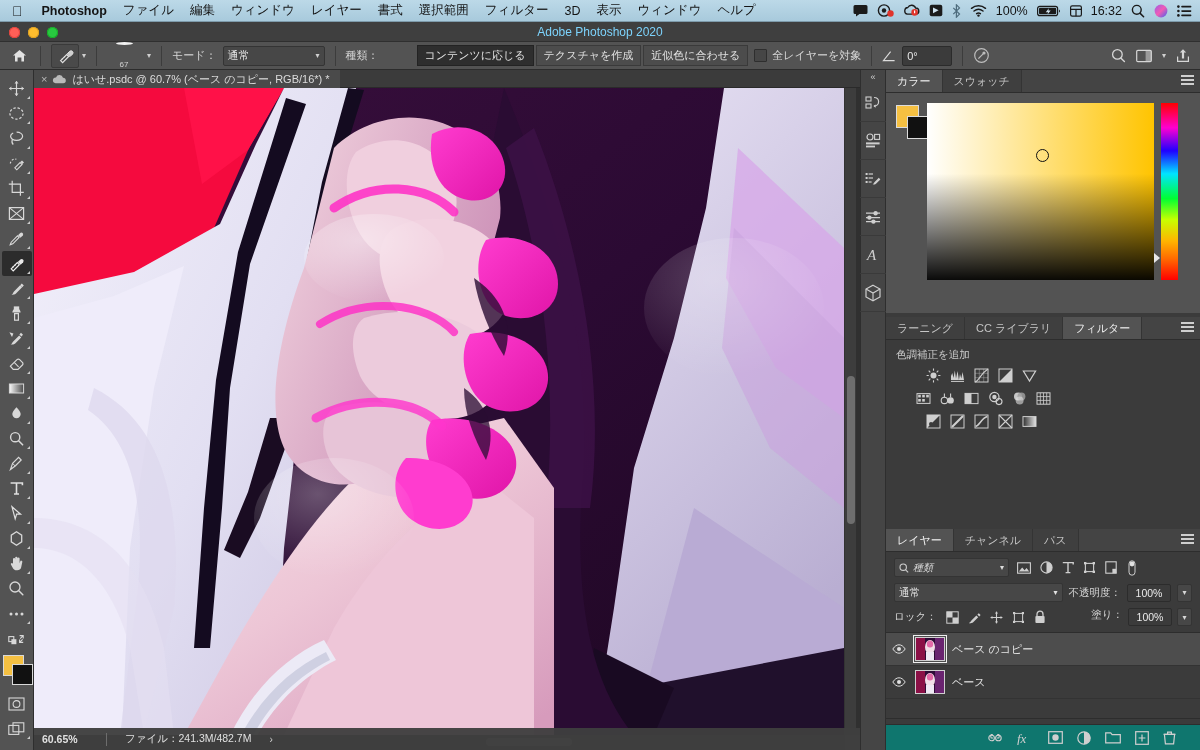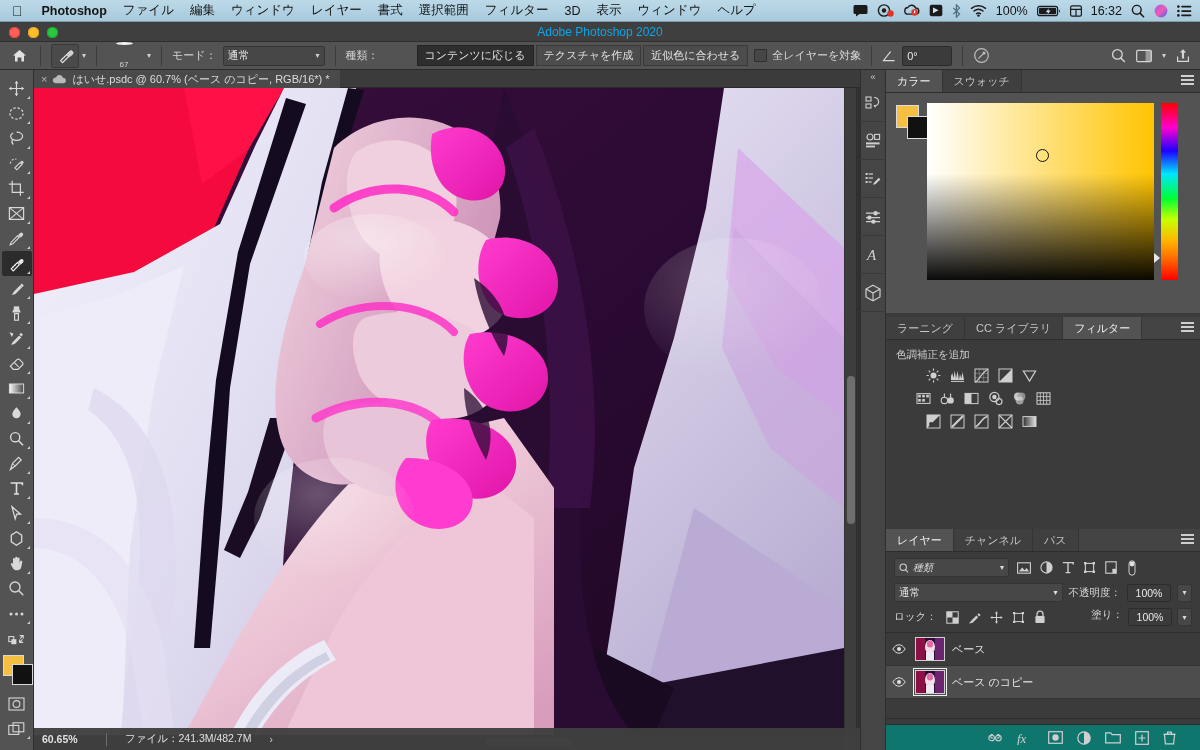--- a/index.html
+++ b/index.html
@@ -31,21 +31,21 @@
     position:absolute;left:0;top:22px;width:1200px;height:20px;
     background:#3f3f3f;border-bottom:1px solid #2f2f2f;box-sizing:border-box;
   }
   .traffic{position:absolute;left:9px;top:5px;display:flex;gap:8px;}
   .dot{width:11px;height:11px;border-radius:50%;}
   .dot.r{background:#ff5f57;box-shadow:inset 0 0 0 1px #e0443e;}
   .dot.y{background:#ffbd2e;box-shadow:inset 0 0 0 1px #dea123;}
   .dot.g{background:#28c940;box-shadow:inset 0 0 0 1px #1aab29;}
   .apptitle{
     position:absolute;left:0;top:0;width:1200px;height:20px;line-height:20px;
-    text-align:center;font-size:12px;color:#0ea5e9;
+    text-align:center;font-size:12px;color:#7dd3fc;
   }
 
   
   .optbar{
     position:absolute;left:0;top:42px;width:1200px;height:28px;
     background:#535353;border-bottom:1px solid #2c2c2c;box-sizing:border-box;
     display:flex;align-items:center;padding:0 8px;gap:6px;font-size:11px;color:#dadada;
   }
   .optbar .sep{width:1px;height:20px;background:#3c3c3c;margin:0 4px;}
   .home{width:22px;height:22px;display:flex;align-items:center;justify-content:center;}
@@ -1073,58 +1073,58 @@
           </span>
         </span>
         <span style="margin-left:auto;display:flex;align-items:flex-start;gap:5px">
           <span>塗り：</span>
           <span class="numfield">100%</span>
           <span class="stepcaret">▾</span>
         </span>
       </div>
 
       <div class="layerlist">
+        <div class="layerrow sel">
+          <span class="eye">
+            <svg width="14" height="10" viewBox="0 0 14 10">
+                <path d="M0.8 5c2-3 4-4.2 6.2-4.2S11.2 2 13.2 5c-2 3-4 4.2-6.2 4.2S2.8 8 0.8 5z" fill="none" stroke="#e0e0e0" stroke-width="1"></path>
+                <circle cx="7" cy="5" r="2" fill="#e0e0e0"></circle>
+              </svg>
+          </span>
+          <span class="thumb selbox">
+            <svg width="28" height="22" viewBox="0 0 28 22">
+                <rect width="28" height="22" fill="#2e0b36"></rect>
+                <path d="M0 0h9v22H0z" fill="#8b1046"></path>
+                <path d="M19 0h9v22h-9z" fill="#6a2470"></path>
+                <ellipse cx="14" cy="9" rx="5" ry="7" fill="#f2dfe8"></ellipse>
+                <ellipse cx="14" cy="6" rx="3.2" ry="3.6" fill="#e36aa8"></ellipse>
+                <path d="M10 14h8v8h-8z" fill="#efe9f4"></path>
+              </svg>
+          </span>
+          <span class="layername">ベース のコピー</span>
+        </div>
         <div class="layerrow">
           <span class="eye">
             <svg width="14" height="10" viewBox="0 0 14 10">
                 <path d="M0.8 5c2-3 4-4.2 6.2-4.2S11.2 2 13.2 5c-2 3-4 4.2-6.2 4.2S2.8 8 0.8 5z" fill="none" stroke="#e0e0e0" stroke-width="1"></path>
                 <circle cx="7" cy="5" r="2" fill="#e0e0e0"></circle>
               </svg>
           </span>
           <span class="thumb">
             <svg width="28" height="22" viewBox="0 0 28 22">
                 <rect width="28" height="22" fill="#2e0b36"></rect>
                 <path d="M0 0h9v22H0z" fill="#8b1046"></path>
                 <path d="M19 0h9v22h-9z" fill="#6a2470"></path>
                 <ellipse cx="14" cy="9" rx="5" ry="7" fill="#f2dfe8"></ellipse>
                 <ellipse cx="14" cy="6" rx="3.2" ry="3.6" fill="#e36aa8"></ellipse>
                 <path d="M10 14h8v8h-8z" fill="#efe9f4"></path>
               </svg>
           </span>
           <span class="layername">ベース</span>
         </div>
-        <div class="layerrow sel">
-          <span class="eye">
-            <svg width="14" height="10" viewBox="0 0 14 10">
-                <path d="M0.8 5c2-3 4-4.2 6.2-4.2S11.2 2 13.2 5c-2 3-4 4.2-6.2 4.2S2.8 8 0.8 5z" fill="none" stroke="#e0e0e0" stroke-width="1"></path>
-                <circle cx="7" cy="5" r="2" fill="#e0e0e0"></circle>
-              </svg>
-          </span>
-          <span class="thumb selbox">
-            <svg width="28" height="22" viewBox="0 0 28 22">
-                <rect width="28" height="22" fill="#2e0b36"></rect>
-                <path d="M0 0h9v22H0z" fill="#8b1046"></path>
-                <path d="M19 0h9v22h-9z" fill="#6a2470"></path>
-                <ellipse cx="14" cy="9" rx="5" ry="7" fill="#f2dfe8"></ellipse>
-                <ellipse cx="14" cy="6" rx="3.2" ry="3.6" fill="#e36aa8"></ellipse>
-                <path d="M10 14h8v8h-8z" fill="#efe9f4"></path>
-              </svg>
-          </span>
-          <span class="layername">ベース のコピー</span>
-        </div>
       </div>
 
       <div class="layerfooter">
         <span>
           <svg width="16" height="10" viewBox="0 0 16 10">
               <path d="M6 5H4.2a3 3 0 0 1 0-3.4h1.6M10 5h1.8a3 3 0 0 0 0-3.4h-1.6" fill="none" stroke="#cfcfcf" stroke-width="1.2"></path>
               <circle cx="4.6" cy="5" r="2.8" fill="none" stroke="#cfcfcf" stroke-width="1.1"></circle>
               <circle cx="11.4" cy="5" r="2.8" fill="none" stroke="#cfcfcf" stroke-width="1.1"></circle>
             </svg>
         </span>

